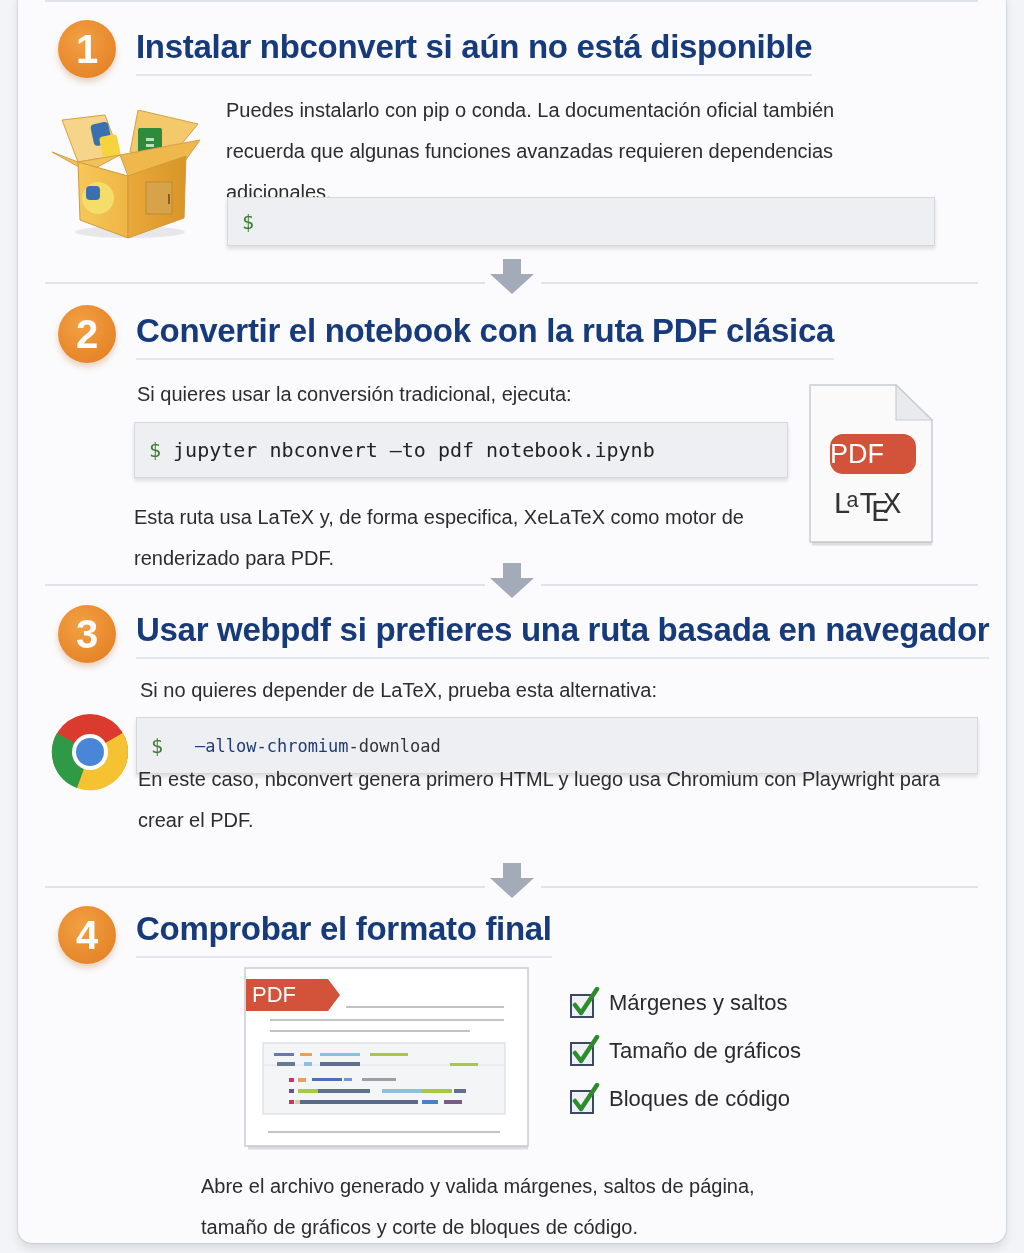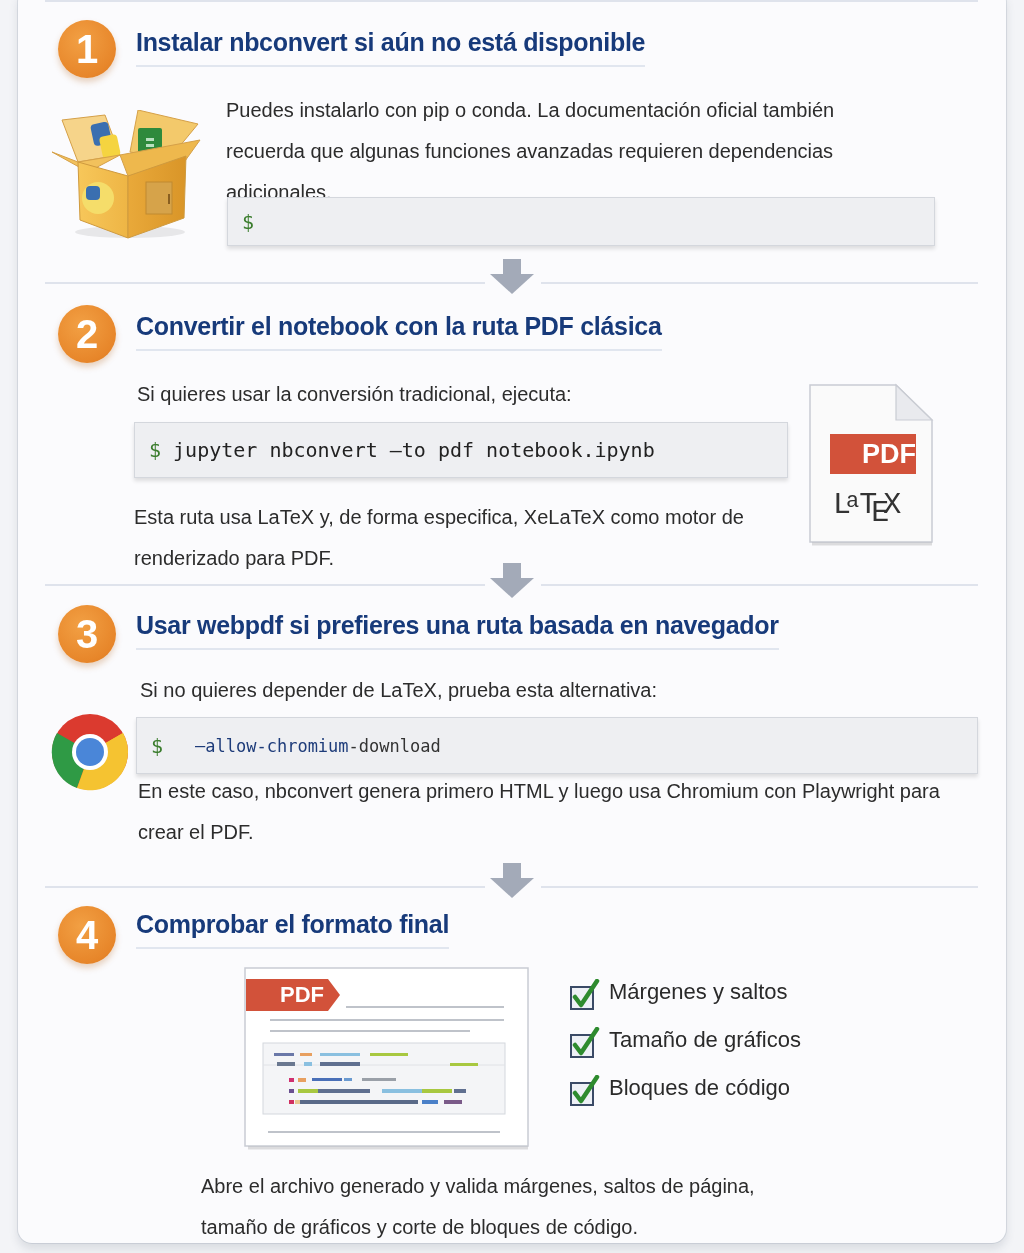--- a/index.html
+++ b/index.html
@@ -17,43 +17,43 @@
   .sep-gap { position: absolute; width: 56px; height: 4px; background: #fbfbfd; }
   .arrow { position: absolute; width: 44px; height: 36px; }
 
   .badge {
     position: absolute; width: 58px; height: 58px; border-radius: 50%;
     background: radial-gradient(circle at 40% 35%, #f2a044, #e7862a 70%, #d9751d);
     color: #fff; font-weight: bold; font-size: 40px; text-align: center; line-height: 58px;
     box-shadow: 0 4px 6px rgba(180,100,30,0.28);
   }
   .heading {
-    position: absolute; color: #173a7a; font-weight: bold; font-size: 25px;
+    position: absolute; color: #173a7a; font-weight: bold; font-size: 33px;
     letter-spacing: -0.3px; padding-bottom: 8px; border-bottom: 2px solid #e1e6ef;
     white-space: nowrap;
   }
   .para { position: absolute; font-size: 20px; line-height: 41px; color: #2c2c2c; }
 
   .code {
     position: absolute; background: #eeeff2; border: 1px solid #d4d7dd;
     box-shadow: 0 3px 4px rgba(0,0,0,0.12);
     font-family: "DejaVu Sans Mono", monospace; font-size: 20px; color: #222;
     display: flex; align-items: center; padding-left: 14px; white-space: nowrap;
   }
   .code .prompt { color: #3b7d2e; margin-right: 12px; }
   .code .flag { color: #1e3c7a; font-size: 17px; }
   .code .flag-tail { color: #333; font-size: 17px; }
 
   .doc-icon { position: absolute; }
-  .pdf-label { position: absolute; background: #d2523a; color: #fff; font-weight: bold; text-align: right; }
+  .pdf-label { position: absolute; background: #d2523a; color: #fff; font-weight: normal; text-align: left; border-radius: 13px; }
   .latex {
     position: absolute; font-family: Liberation Mono, monospace; color: #333; font-size: 30px;
   }
   .checklist { position: absolute; }
-  .check-item { display: flex; align-items: flex-start; height: 48px; font-size: 22px; color: #2a2a2a; }
+  .check-item { display: flex; align-items: center; height: 48px; font-size: 22px; color: #2a2a2a; }
   .checkbox-icon { width: 32px; height: 32px; margin-right: 8px; }
 </style>
 </head>
 <body>
 
 <div class="card"></div>
 <div class="top-rule"></div>
 
 <div class="badge" style="left:58px; top:20px;">1</div>
 <div class="heading" style="left:136px; top:28px;">Instalar nbconvert si aún no está disponible</div>
@@ -142,21 +142,21 @@
   <circle cx="40" cy="40" r="18" fill="#fff"></circle>
   <circle cx="40" cy="40" r="14" fill="#4a86d8"></circle>
 </svg>
 
 <div class="code" style="left:136px; top:717px; width:842px; height:57px;">
   <span class="prompt">$</span>
   <span class="flag" style="margin-left:20px;">—allow-chromium</span>
     <span class="flag-tail">-download</span>
 </div>
 
-<div class="para" style="left:138px; top:759px; width:820px;margin-top:12px;">En este caso, nbconvert genera primero HTML y luego usa Chromium con Playwright para crear el PDF.</div>
+<div class="para" style="left:138px; top:759px; width:820px;">En este caso, nbconvert genera primero HTML y luego usa Chromium con Playwright para crear el PDF.</div>
 
 <div class="sep" style="top:886px;"></div>
 <div class="sep-gap" style="left:485px; top:885px;"></div>
 <svg class="arrow" style="left:490px; top:863px;" viewBox="0 0 44 36">
   <rect x="13" y="0" width="18" height="16" fill="#a3aab8"></rect>
   <polygon points="0,15 44,15 22,35" fill="#a3aab8"></polygon>
 </svg>
 
 <div class="badge" style="left:58px; top:906px;">4</div>
 <div class="heading" style="left:136px; top:910px;">Comprobar el formato final</div>

